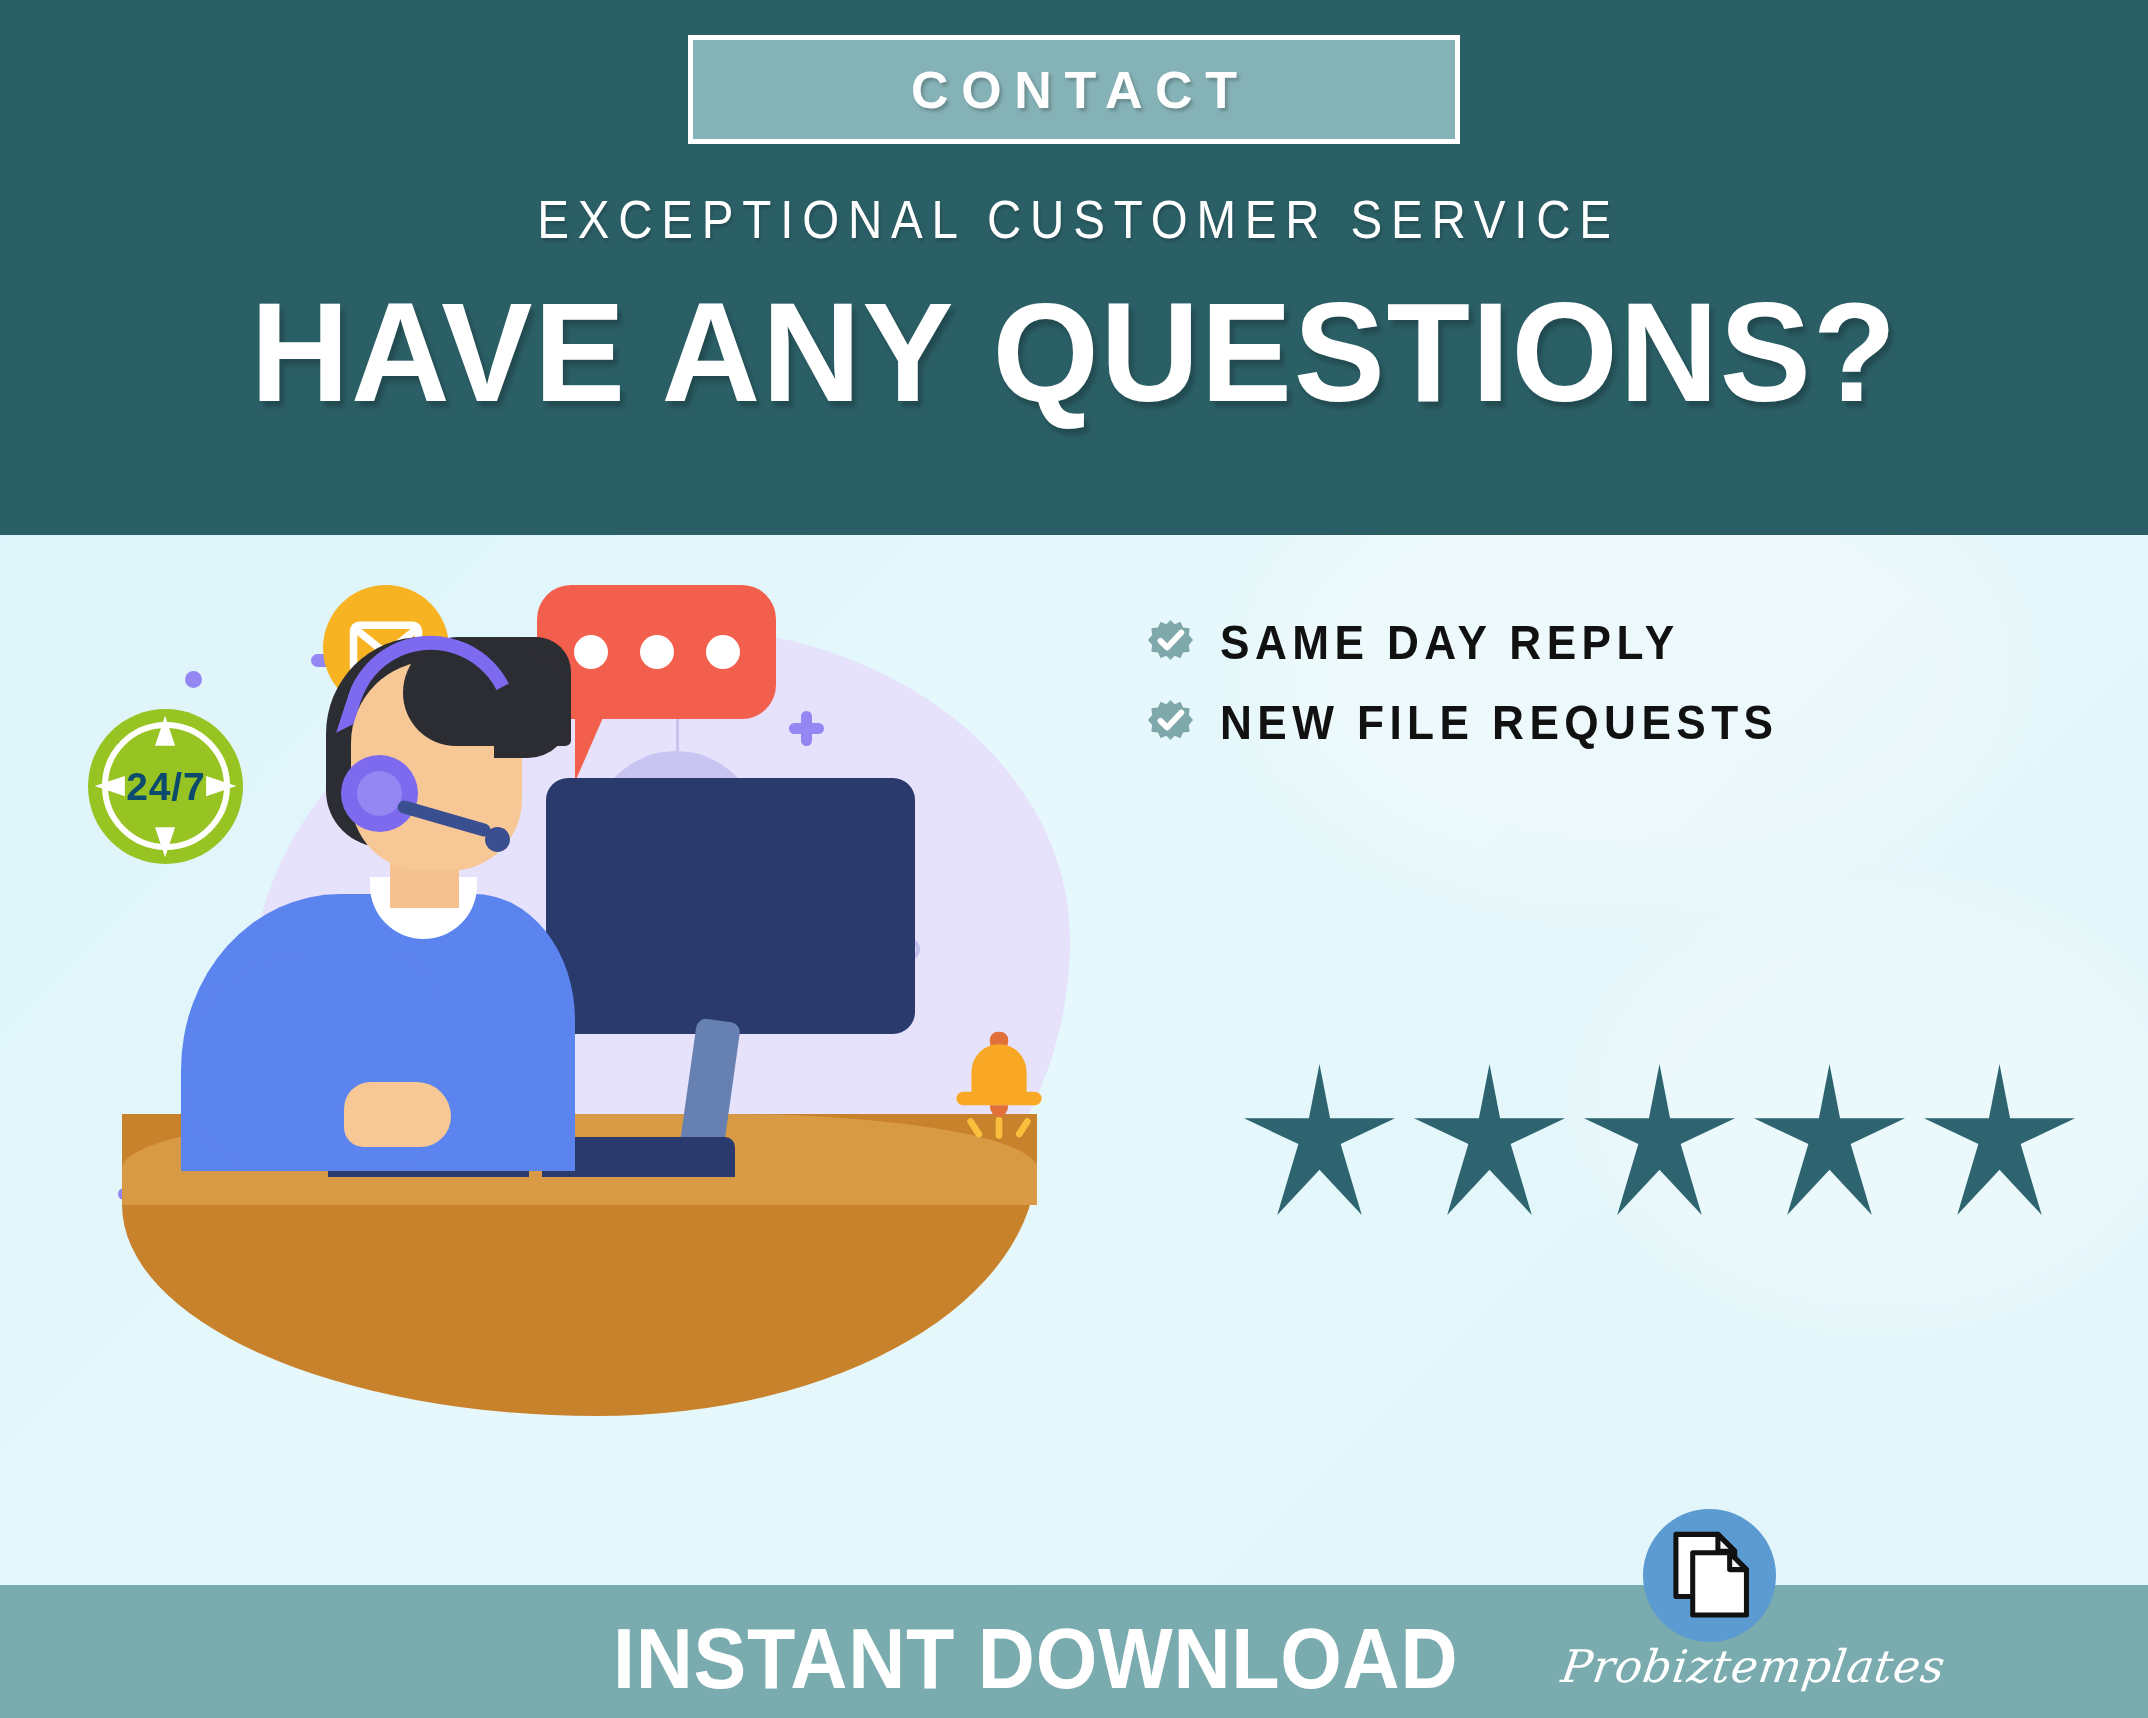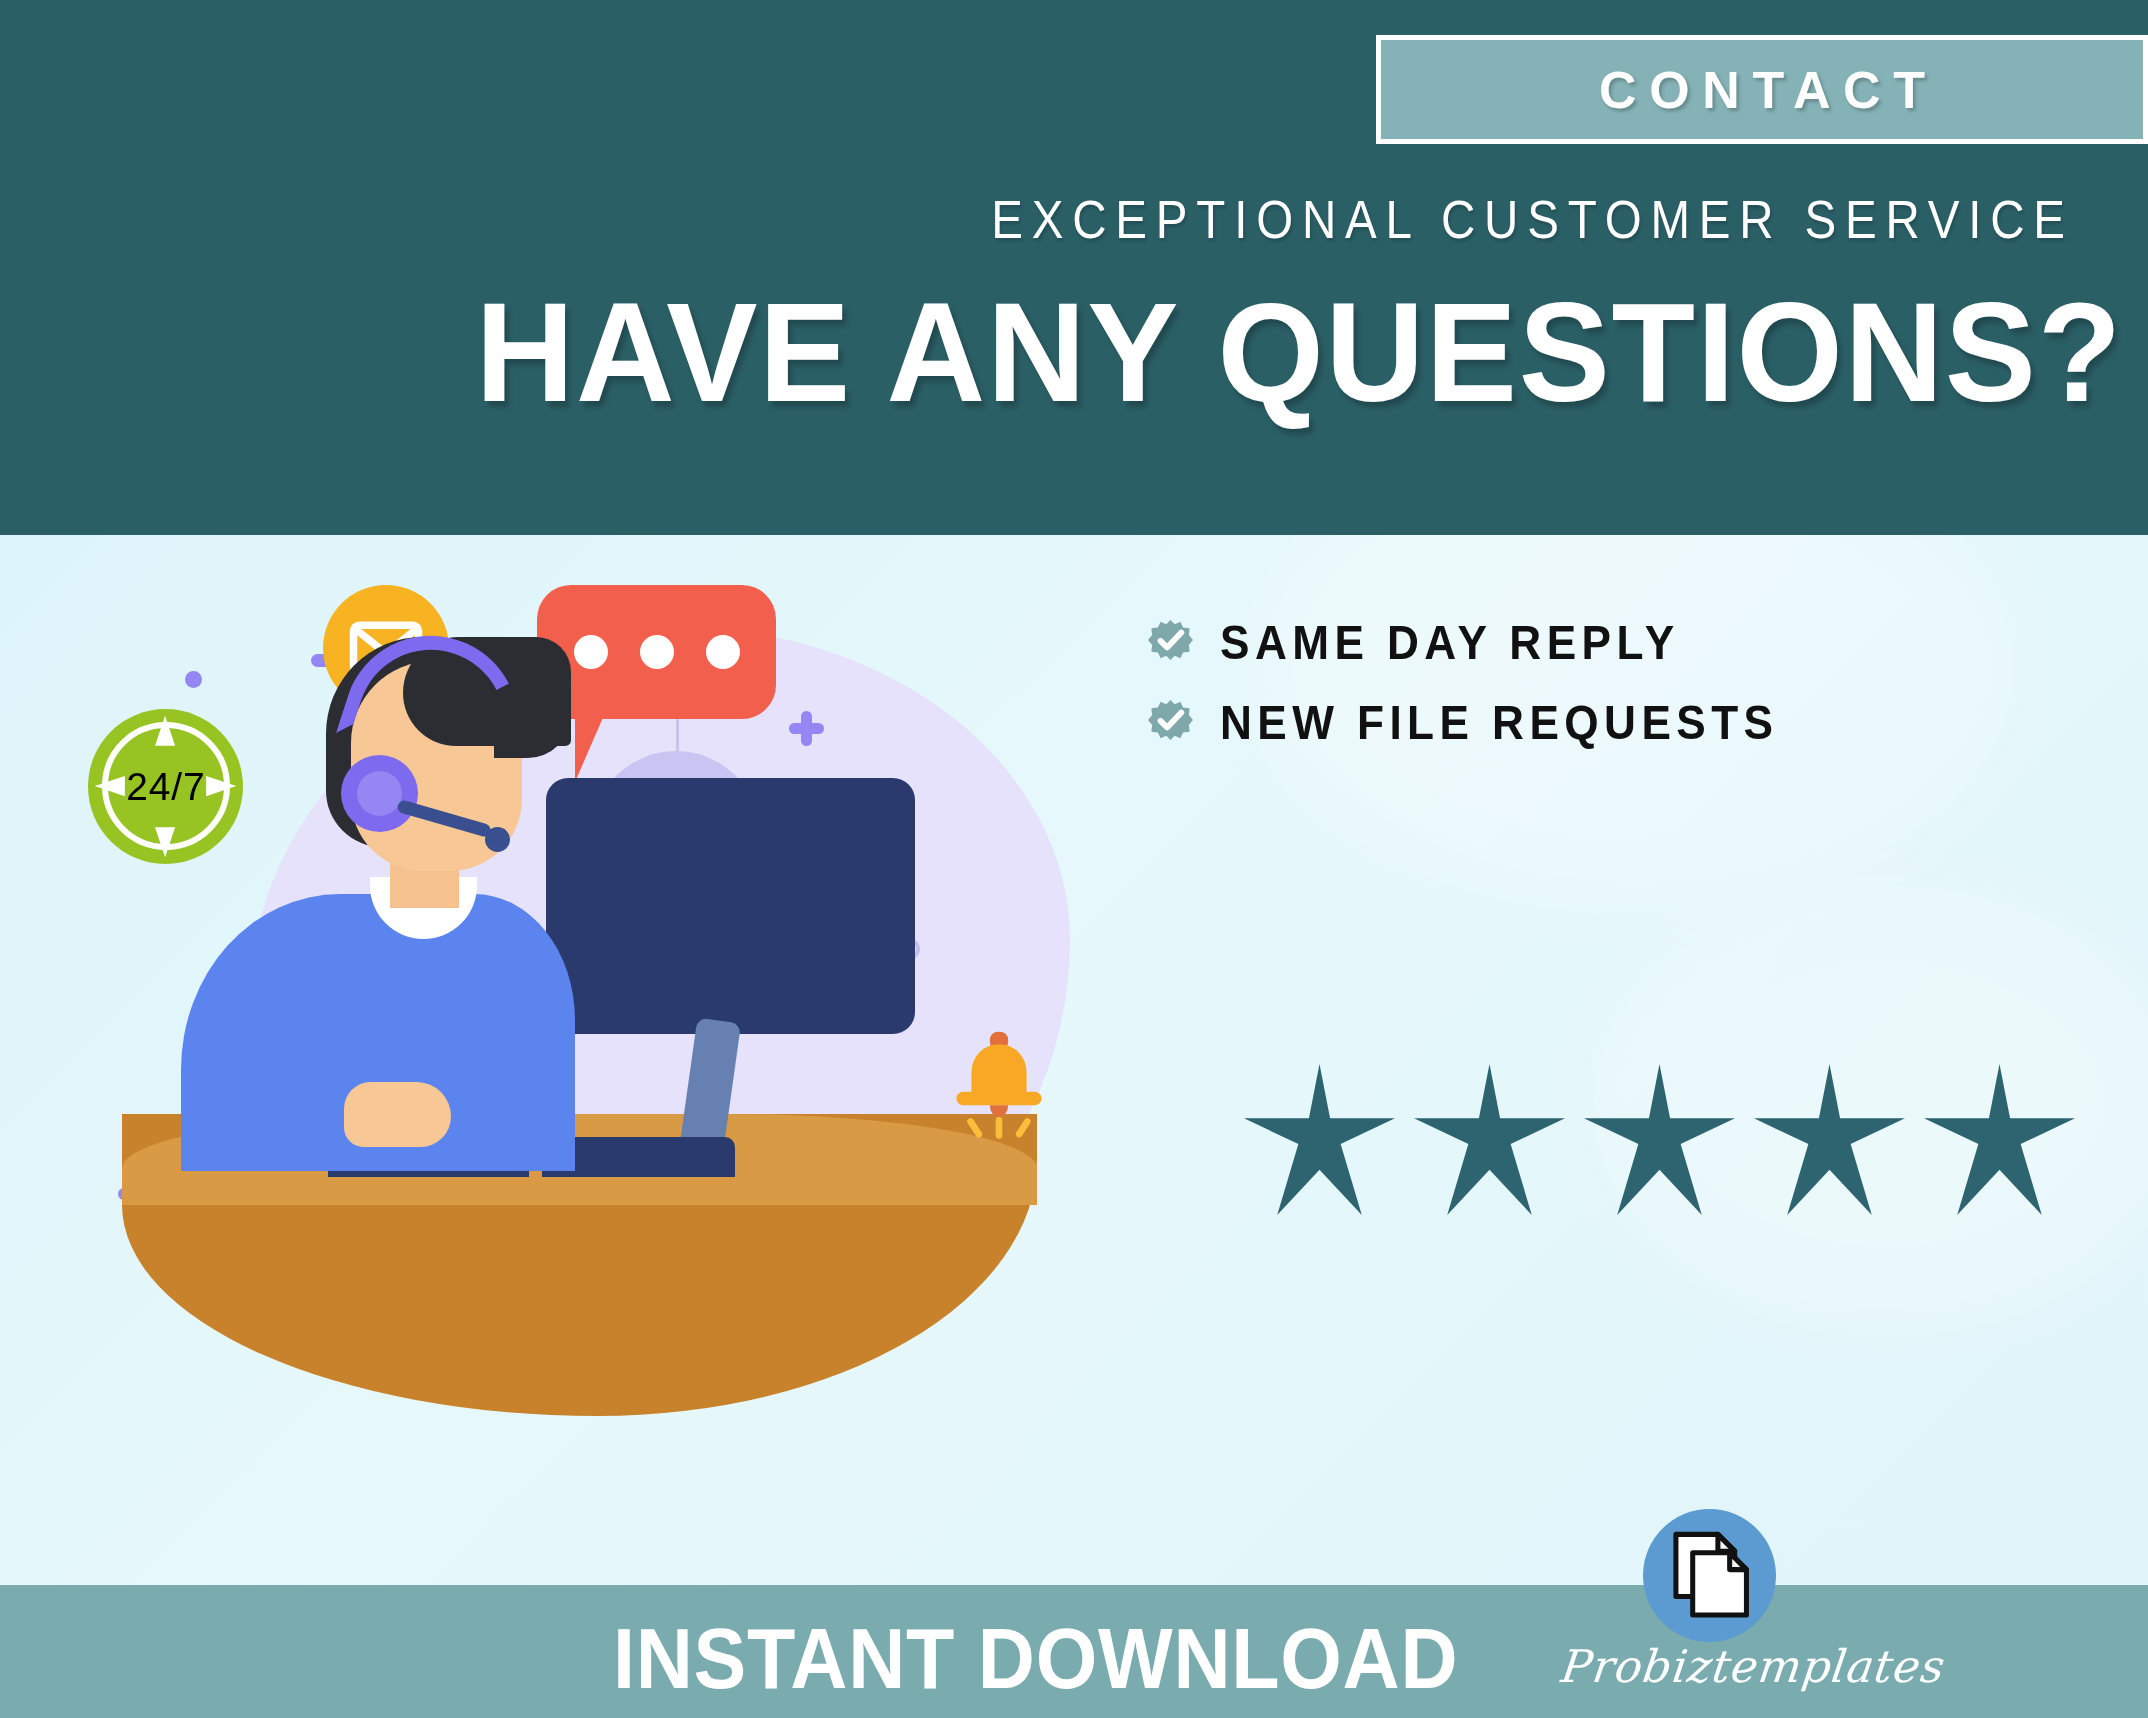--- a/index.html
+++ b/index.html
@@ -8,21 +8,21 @@
     font-family:"Liberation Sans", sans-serif;
     background:#e3f7fb;
     overflow:hidden;
     position:relative;
   }
 
   
   #header{
     position:absolute; left:0; top:0; width:2148px; height:535px;
     background:#2b5f66;
-    display:flex; flex-direction:column; align-items:flex-end;
+    display:flex; flex-direction:column; align-items:center;
   }
   #contact-banner{
     margin-top:35px;
     width:772px; height:109px;
     background:#85b2b6;
     border:5.9px solid #ffffff;
     display:flex; align-items:center; justify-content:center;
   }
   #contact-banner-label{
     font-family:"Liberation Sans", sans-serif;
@@ -184,21 +184,21 @@
   #clock-badge{
     position:absolute; left:-12.6px; top:149px; width:155px; height:155px;
     background:#97c422; border-radius:50%;
     display:flex; align-items:center; justify-content:center;
   }
   #clock-ring{
     position:absolute; left:13.4px; top:13.4px; width:128px; height:128px;
     border:6.7px solid #fff; border-radius:50%;
   }
   #clock-label{
-    position:relative; color:#000000; font-size:39px; font-weight:400;
+    position:relative; color:#0c4a6e; font-size:39px; font-weight:700;
     letter-spacing:0.8px;
   }
   #lamp-cord{
     position:absolute; left:575px; top:52px; width:2.5px; height:147px;
     background:#c8c4ee;
   }
   #lamp-shade{
     position:absolute; left:491px; top:191px; width:168px; height:84px;
     background:#c9c5f2; border-radius:84px 84px 0 0;
   }

